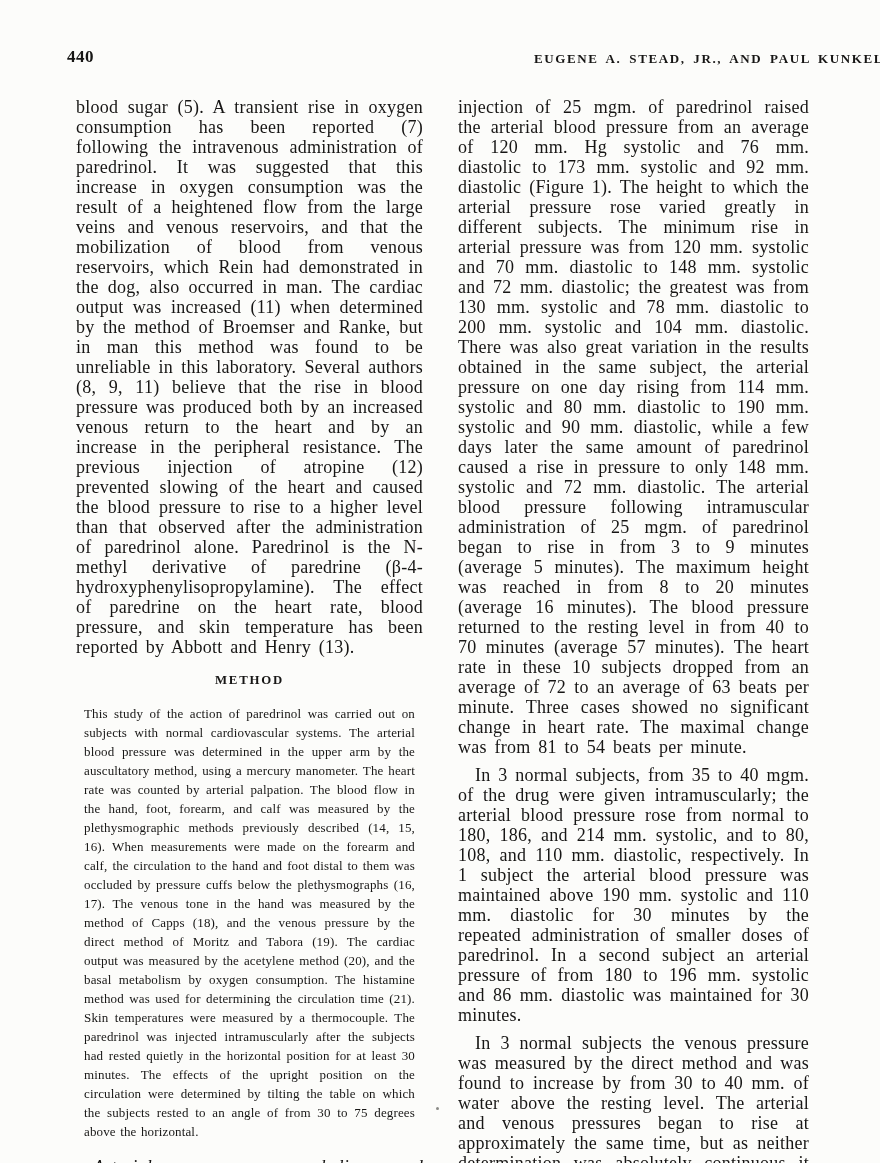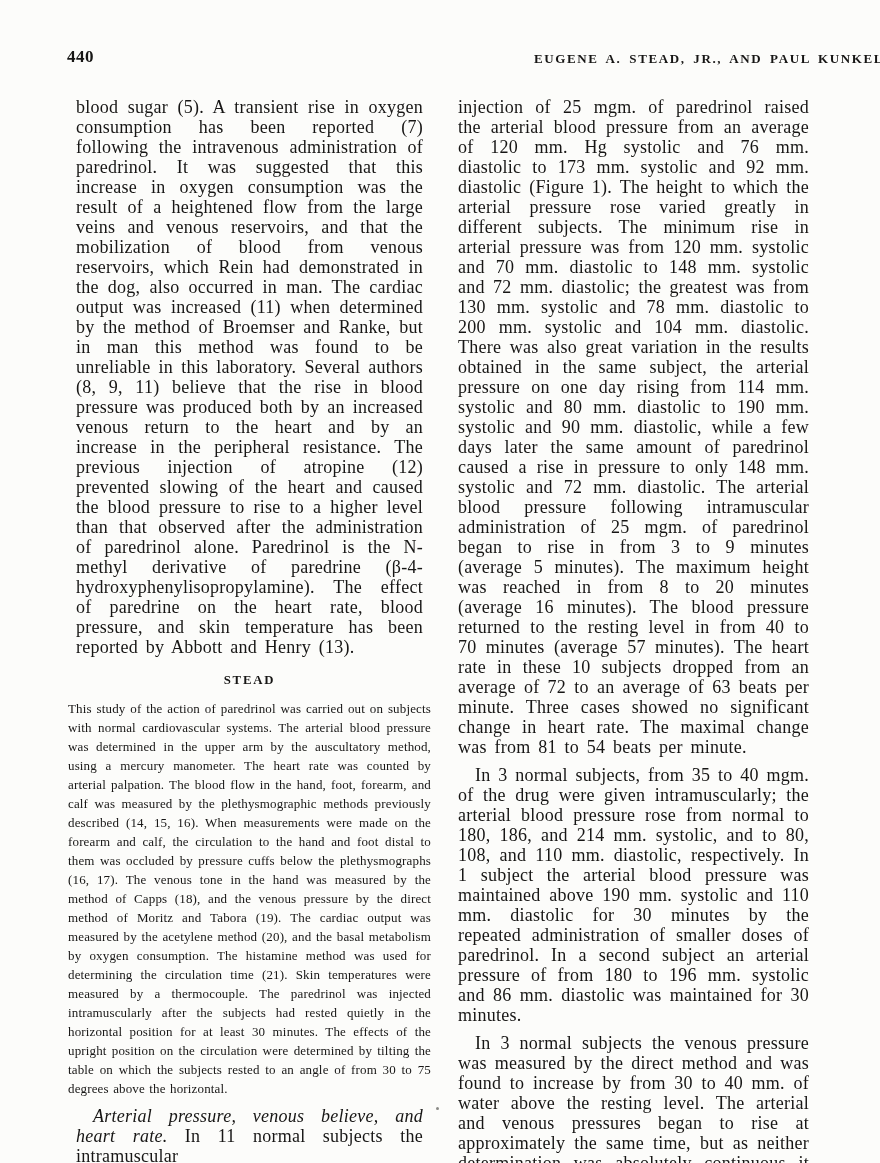--- a/index.html
+++ b/index.html
@@ -25,21 +25,21 @@
   .col{position:absolute;top:89px;}
   .col-left{left:68px;width:363px;}
   .col-right{left:450px;width:367px;font-family:Liberation Serif, serif;}
   p.body-text{
     margin:8px;
     font-size:18px;line-height:20px;
     text-align:justify;
     word-spacing:3px;letter-spacing:0.25px;
   }
   p.small-text{
-    margin:0;
+    margin:16px;
     font-size:13px;line-height:19px;
     text-align:justify;
     word-spacing:1px;letter-spacing:0.15px;
   }
   p.indent{text-indent:17px;}
   .sec-heading{
     font-size:12.8px;font-weight:bold;
     letter-spacing:1.8px;word-spacing:2px;
     text-align:center;
   }
@@ -57,21 +57,21 @@
 
 <div class="page">
 
   <div class="page-number">440</div>
 
   <div class="running-head">EUGENE A. STEAD, JR., AND PAUL KUNKEL</div>
 
   <div class="col col-left">
     <p class="body-text">blood sugar (5).  A transient rise in oxygen consumption has been reported (7) following the intravenous administration of paredrinol.  It was suggested that this increase in oxygen consumption was the result of a heightened flow from the large veins and venous reservoirs, and that the mobilization of blood from venous reservoirs, which Rein had demonstrated in the dog, also occurred in man.  The cardiac output was increased (11) when determined by the method of Broemser and Ranke, but in man this method was found to be unreliable in this laboratory.  Several authors (8, 9, 11) believe that the rise in blood pressure was produced both by an increased venous return to the heart and by an increase in the peripheral resistance.  The previous injection of atropine (12) prevented slowing of the heart and caused the blood pressure to rise to a higher level than that observed after the administration of paredrinol alone.  Paredrinol is the N-methyl derivative of paredrine (β-4-hydroxyphenylisopropylamine).  The effect of paredrine on the heart rate, blood pressure, and skin temperature has been reported by Abbott and Henry (13).</p>
 
-    <div class="sec-heading method-heading">STEAD</div>
+    <div class="sec-heading method-heading">METHOD</div>
 
     <p class="small-text">This study of the action of paredrinol was carried out on subjects with normal cardiovascular systems.  The arterial blood pressure was determined in the upper arm by the auscultatory method, using a mercury manometer.  The heart rate was counted by arterial palpation.  The blood flow in the hand, foot, forearm, and calf was measured by the plethysmographic methods previously described (14, 15, 16).  When measurements were made on the forearm and calf, the circulation to the hand and foot distal to them was occluded by pressure cuffs below the plethysmographs (16, 17).  The venous tone in the hand was measured by the method of Capps (18), and the venous pressure by the direct method of Moritz and Tabora (19).  The cardiac output was measured by the acetylene method (20), and the basal metabolism by oxygen consumption.  The histamine method was used for determining the circulation time (21).  Skin temperatures were measured by a thermocouple.  The paredrinol was injected intramuscularly after the subjects had rested quietly in the horizontal position for at least 30 minutes.  The effects of the upright position on the circulation were determined by tilting the table on which the subjects rested to an angle of from 30 to 75 degrees above the horizontal.</p>
 
 
     <p class="body-text indent lead-para"><span class="italic">Arterial pressure, venous believe, and heart rate.</span><span>  In 11 normal subjects the intramuscular</span></p>
   </div>
 
   <div class="col col-right">
     <p class="body-text">injection of 25 mgm. of paredrinol raised the arterial blood pressure from an average of 120 mm. Hg systolic and 76 mm. diastolic to 173 mm. systolic and 92 mm. diastolic (Figure 1).  The height to which the arterial pressure rose varied greatly in different subjects.  The minimum rise in arterial pressure was from 120 mm. systolic and 70 mm. diastolic to 148 mm. systolic and 72 mm. diastolic; the greatest was from 130 mm. systolic and 78 mm. diastolic to 200 mm. systolic and 104 mm. diastolic.  There was also great variation in the results obtained in the same subject, the arterial pressure on one day rising from 114 mm. systolic and 80 mm. diastolic to 190 mm. systolic and 90 mm. diastolic, while a few days later the same amount of paredrinol caused a rise in pressure to only 148 mm. systolic and 72 mm. diastolic.  The arterial blood pressure following intramuscular administration of 25 mgm. of paredrinol began to rise in from 3 to 9 minutes (average 5 minutes).  The maximum height was reached in from 8 to 20 minutes (average 16 minutes).  The blood pressure returned to the resting level in from 40 to 70 minutes (average 57 minutes).  The heart rate in these 10 subjects dropped from an average of 72 to an average of 63 beats per minute.  Three cases showed no significant change in heart rate.  The maximal change was from 81 to 54 beats per minute.</p>
     <p class="body-text indent">In 3 normal subjects, from 35 to 40 mgm. of the drug were given intramuscularly; the arterial blood pressure rose from normal to 180, 186, and 214 mm. systolic, and to 80, 108, and 110 mm. diastolic, respectively.  In 1 subject the arterial blood pressure was maintained above 190 mm. systolic and 110 mm. diastolic for 30 minutes by the repeated administration of smaller doses of paredrinol.  In a second subject an arterial pressure of from 180 to 196 mm. systolic and 86 mm. diastolic was maintained for 30 minutes.</p>

